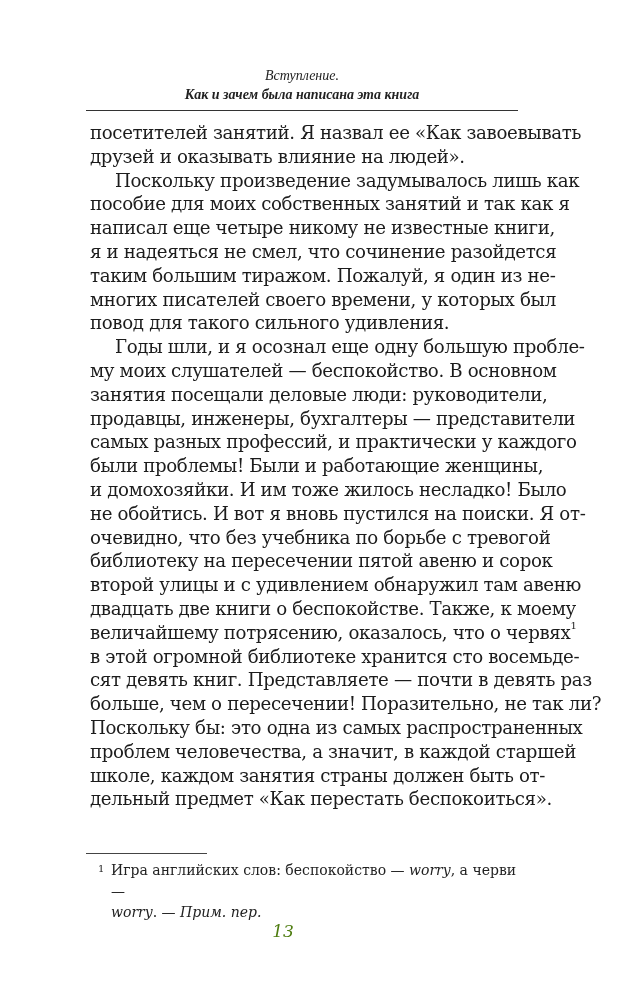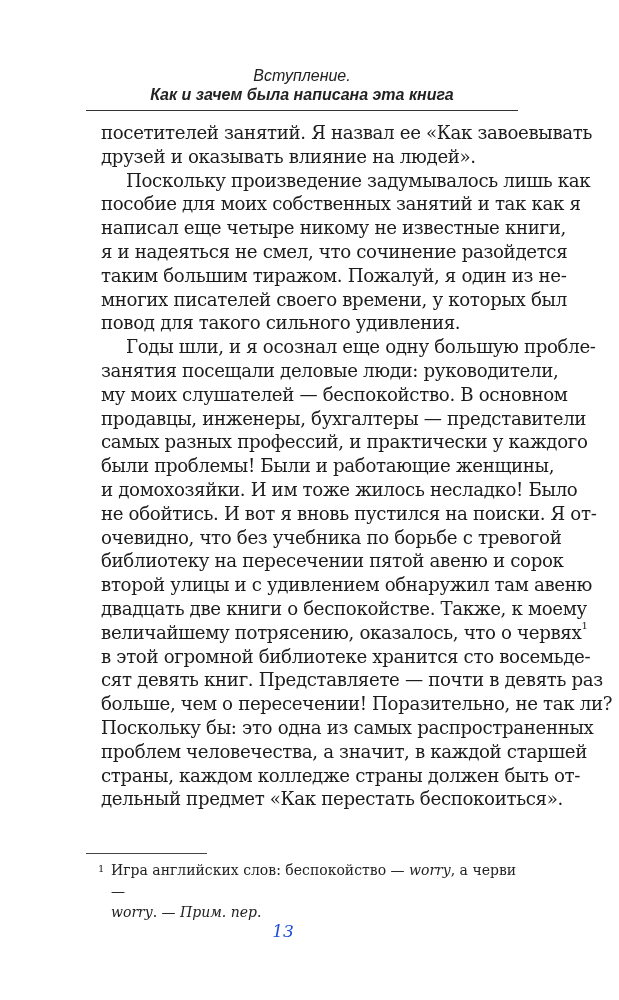--- a/index.html
+++ b/index.html
@@ -1,30 +1,30 @@
 <!DOCTYPE html>
 <html><head>
 <meta charset="utf-8">
 <style>
   html, body { margin: 0; padding: 0; background: #ffffff; }
   body { width: 619px; height: 1000px; position: relative; overflow: hidden; color: #1a1a1a; }
-  .header { position: absolute; left: 86px; top: 66px; width: 432px; text-align: center; font-family: Liberation Sans, sans-serif; font-style: italic; font-size: 16px; line-height: 19px; color: #222; }
+  .header { position: absolute; left: 86px; top: 66px; width: 432px; text-align: center; font-family: Liberation Serif, serif; font-style: italic; font-size: 14px; line-height: 19px; color: #222; }
   .header .sub { font-weight: bold; }
   .rule { position: absolute; left: 86px; top: 110px; width: 432px; height: 0; border-top: 1.5px solid #333; }
-  .body { position: absolute; left: 101px; top: 121px; width: 432px; font-family: "DejaVu Serif", serif; font-size: 18.2px; line-height: 23.8px; color: #1c1c1c; letter-spacing: -0.35px; }
+  .body { position: absolute; left: 90px; top: 121px; width: 432px; font-family: "DejaVu Serif", serif; font-size: 18.2px; line-height: 23.8px; color: #1c1c1c; letter-spacing: -0.35px; }
   .line { display: block; white-space: nowrap; text-align: justify; text-align-last: justify; height: 23.8px; }
   .line.last { text-align-last: left; }
   .line.indent { padding-left: 25px; }
   sup.fn { font-size: 10px; vertical-align: top; line-height: 10px; }
   .fn-rule { position: absolute; left: 86px; top: 853px; width: 121px; border-top: 1px solid #444; }
   .footnote { position: absolute; left: 86px; top: 860px; width: 432px; font-family: "DejaVu Serif", serif; font-size: 14px; line-height: 21px; color: #222; }
   .footnote .num { position: absolute; left: 12px; top: -2px; font-size: 10px; }
   .footnote .text { padding-left: 25px; }
   .footnote i { font-style: italic; text-align: center; }
-  .page-num { position: absolute; left: 0; top: 921px; width: 566px; text-align: center; font-family: "DejaVu Serif", serif; font-style: italic; font-size: 17px; color: #1d4ed8; }
+  .page-num { position: absolute; left: 0; top: 921px; width: 566px; text-align: center; font-family: "DejaVu Serif", serif; font-style: italic; font-size: 17px; color: #4d7c0f; }
 </style>
 </head>
 <body>
 
 <div class="header">
   <div>Вступление.</div>
   <div class="sub">Как и зачем была написана эта книга</div>
 </div>
 <div class="rule"></div>
 
@@ -32,38 +32,38 @@
   <span class="line">посетителей занятий. Я назвал ее «Как завоевывать</span>
   <span class="line last">друзей и оказывать влияние на людей».</span>
   <span class="line indent">Поскольку произведение задумывалось лишь как</span>
   <span class="line">пособие для моих собственных занятий и так как я</span>
   <span class="line">написал еще четыре никому не известные книги,</span>
   <span class="line">я и надеяться не смел, что сочинение разойдется</span>
   <span class="line">таким большим тиражом. Пожалуй, я один из не-</span>
   <span class="line">многих писателей своего времени, у которых был</span>
   <span class="line last">повод для такого сильного удивления.</span>
   <span class="line indent">Годы шли, и я осознал еще одну большую пробле-</span>
+  <span class="line">му моих слушателей — беспокойство. В основном</span>
   <span class="line">занятия посещали деловые люди: руководители,</span>
-  <span class="line">му моих слушателей — беспокойство. В основном</span>
   <span class="line">продавцы, инженеры, бухгалтеры — представители</span>
   <span class="line">самых разных профессий, и практически у каждого</span>
   <span class="line">были проблемы! Были и работающие женщины,</span>
   <span class="line">и домохозяйки. И им тоже жилось несладко! Было</span>
   <span class="line">не обойтись. И вот я вновь пустился на поиски. Я от-</span>
   <span class="line">очевидно, что без учебника по борьбе с тревогой</span>
   <span class="line">библиотеку на пересечении пятой авеню и сорок</span>
   <span class="line">второй улицы и с удивлением обнаружил там авеню</span>
   <span class="line">двадцать две книги о беспокойстве. Также, к моему</span>
   <span class="line"><span>величайшему потрясению, оказалось, что о червях</span><sup class="fn">1</sup></span>
   <span class="line">в этой огромной библиотеке хранится сто восемьде-</span>
   <span class="line">сят девять книг. Представляете — почти в девять раз</span>
   <span class="line">больше, чем о пересечении! Поразительно, не так ли?</span>
   <span class="line">Поскольку бы: это одна из самых распространенных</span>
   <span class="line">проблем человечества, а значит, в каждой старшей</span>
-  <span class="line">страны, каждом колледже страны должен быть от-</span>
+  <span class="line">школе, каждом занятия страны должен быть от-</span>
   <span class="line">дельный предмет «Как перестать беспокоиться».</span>
 </div>
 
 <div class="fn-rule"></div>
 <div class="footnote">
   <span class="num">1</span>
   <div class="text"><span>Игра английских слов: беспокойство — </span><i>worry</i><span>, а черви —</span><br><i>worry</i><span>. — </span><i>Прим. пер.</i></div>
 </div>
 
 <div class="page-num">13</div>

